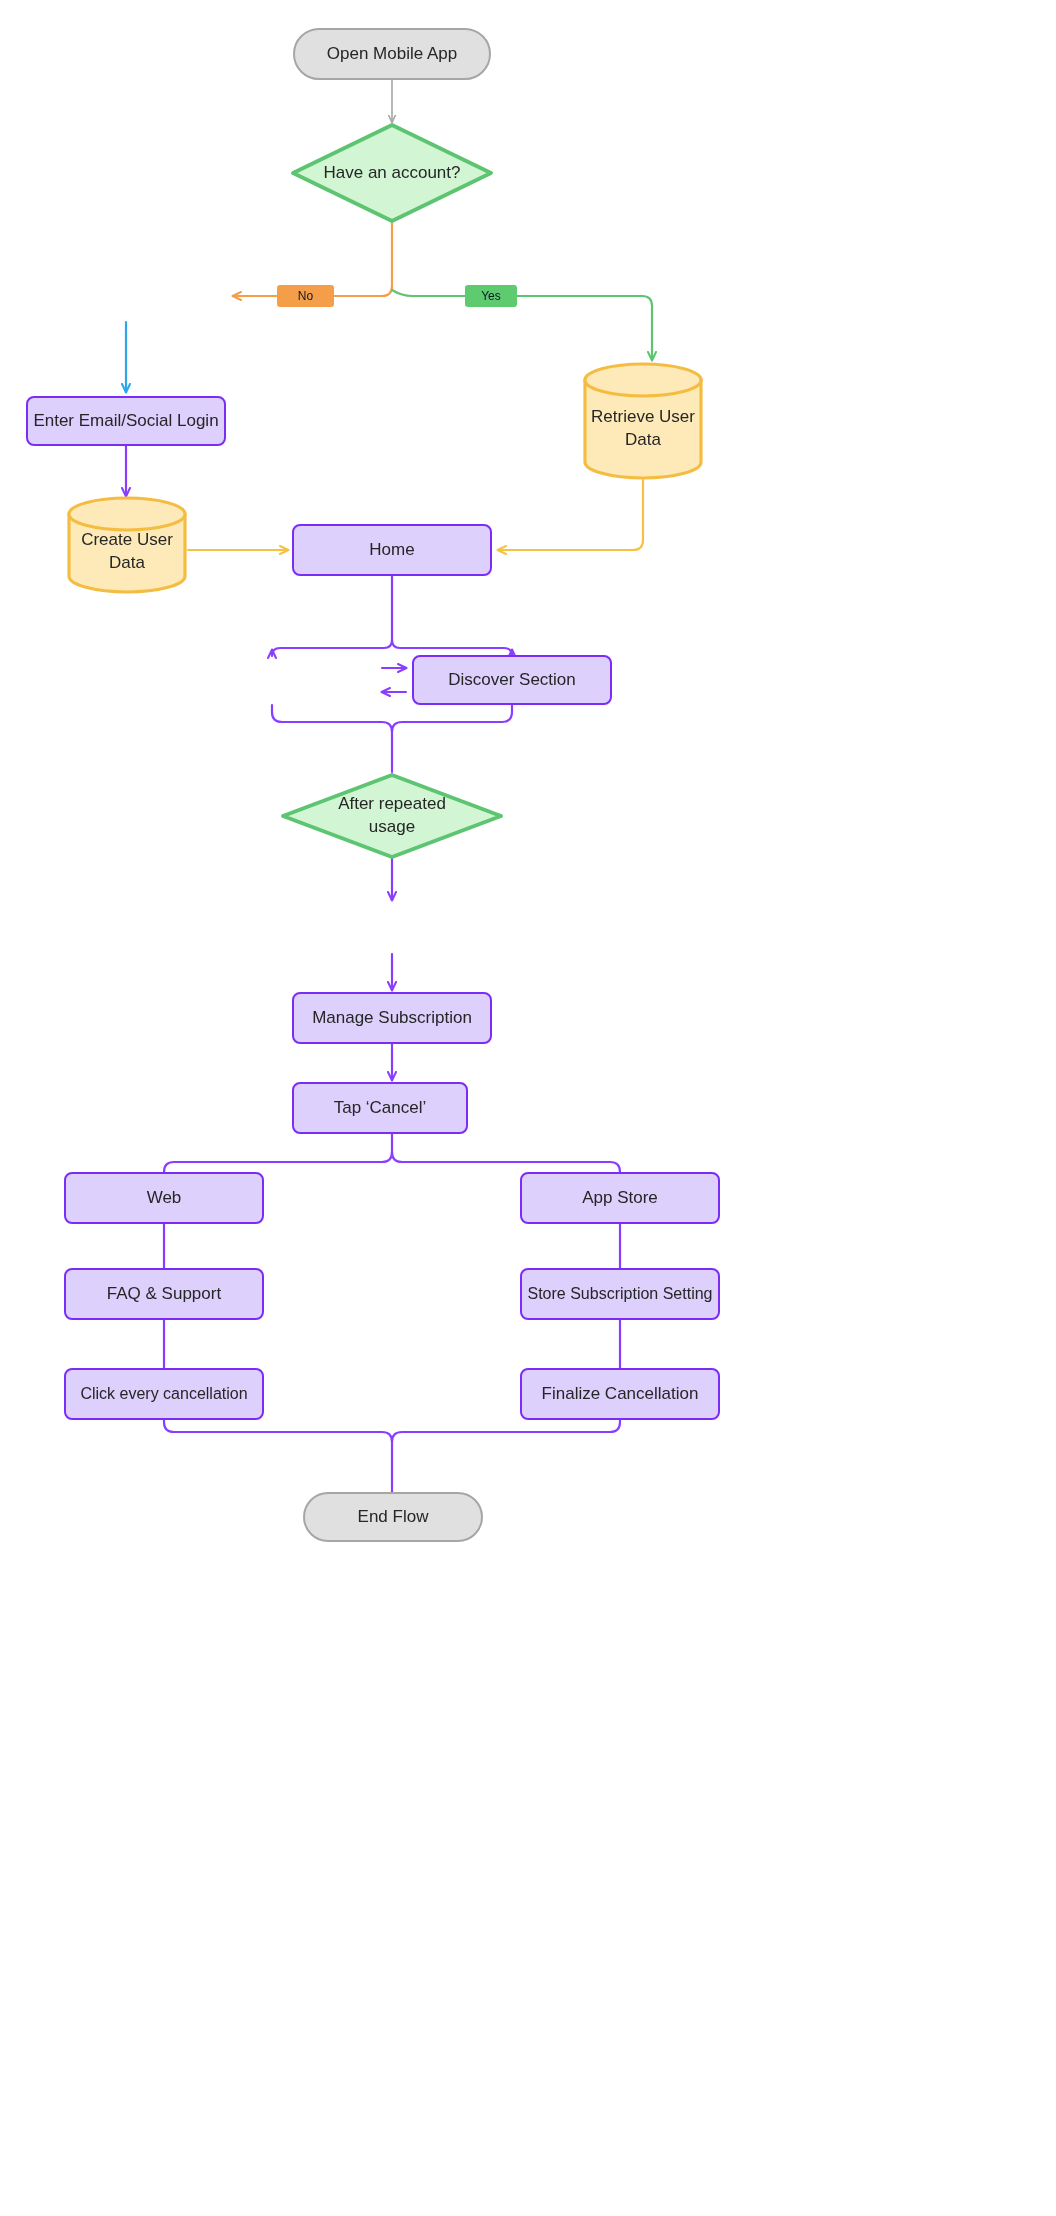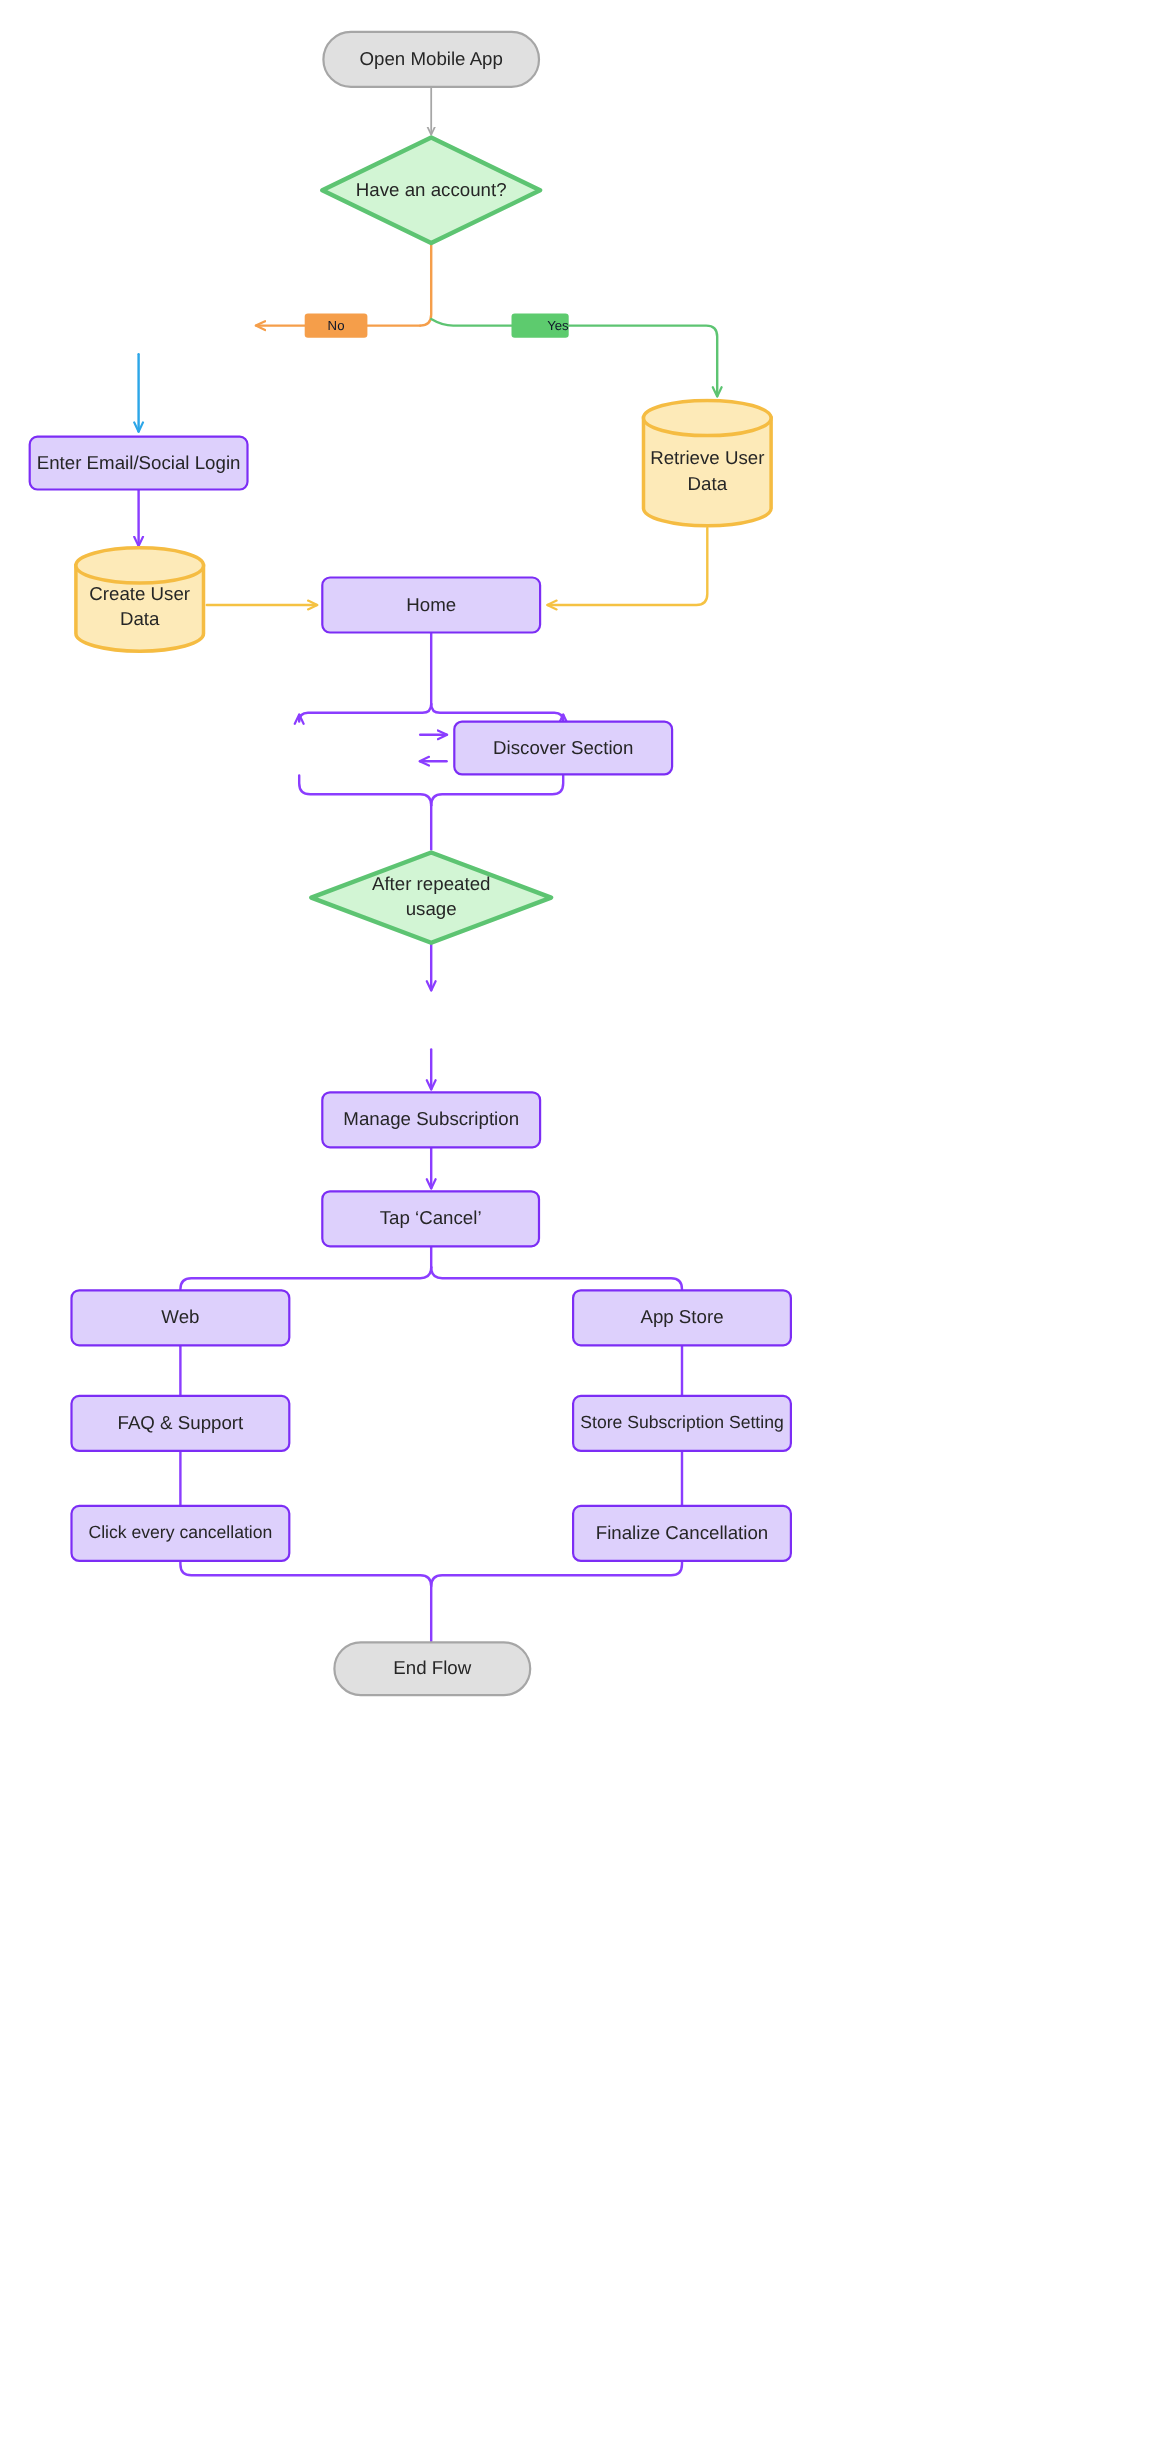--- a/index.html
+++ b/index.html
@@ -111,21 +111,20 @@
     font-size: 12px;
     color: #0f172a;
     border-radius: 3px;
     z-index: 4;
   }
   .edge-label.lbl-no {
     background: #f59e4a;
   }
   .edge-label.lbl-yes {
     background: #5dcb6e;
-    justify-content: flex-end;
   }
 </style>
 </head>
 <body>
 
 <div id="canvas">
 
   <svg id="edges" viewBox="0 0 1056 2216" xmlns="http://www.w3.org/2000/svg">
     <defs>
       <marker id="ah-gray" markerWidth="9" markerHeight="9" refX="7" refY="4.5" orient="auto" markerUnits="userSpaceOnUse">
@@ -247,21 +246,21 @@
       <polygon points="112,3 221,44 112,85 3,44" fill="#d2f5d4" stroke="#5dc472" stroke-width="4" stroke-linejoin="round"></polygon>
     </svg>
     <span class="dlabel" style="max-width:120px;">After repeated usage</span>
   </div>
 
 
   <div class="node n-process" style="left:292px; top:992px; width:200px; height:52px;">
     <span>Manage Subscription</span>
   </div>
 
-  <div class="node n-process" style="left:292px; top:1082px; width:199px; height:52px;">
+  <div class="node n-process" style="left:292px; top:1082px; width:176px; height:52px;">
     <span>Tap ‘Cancel’</span>
   </div>
 
   <div class="node n-process" style="left:64px; top:1172px; width:200px; height:52px;">
     <span>Web</span>
   </div>
 
   <div class="node n-process" style="left:520px; top:1172px; width:200px; height:52px;">
     <span>App Store</span>
   </div>

